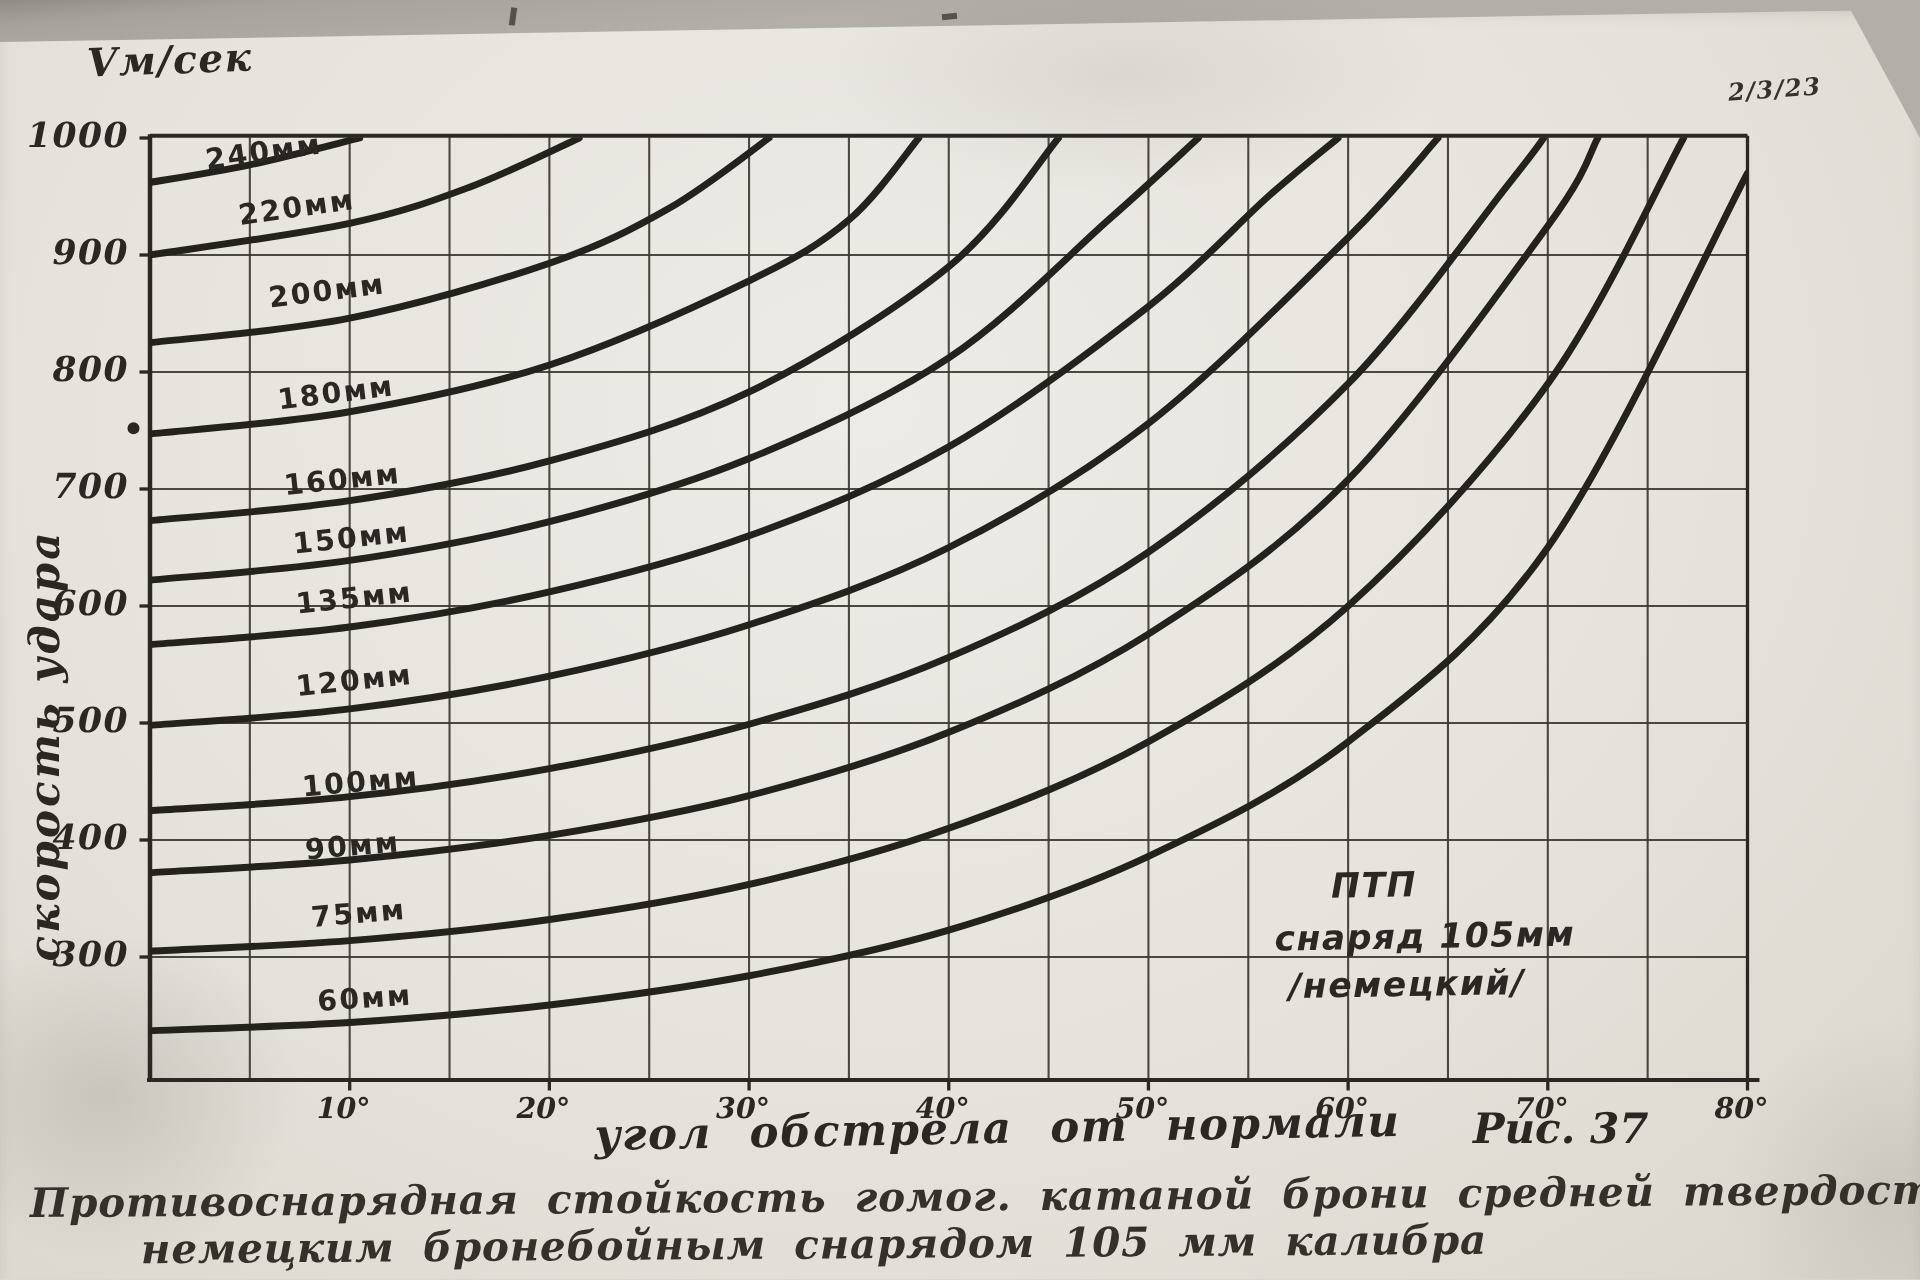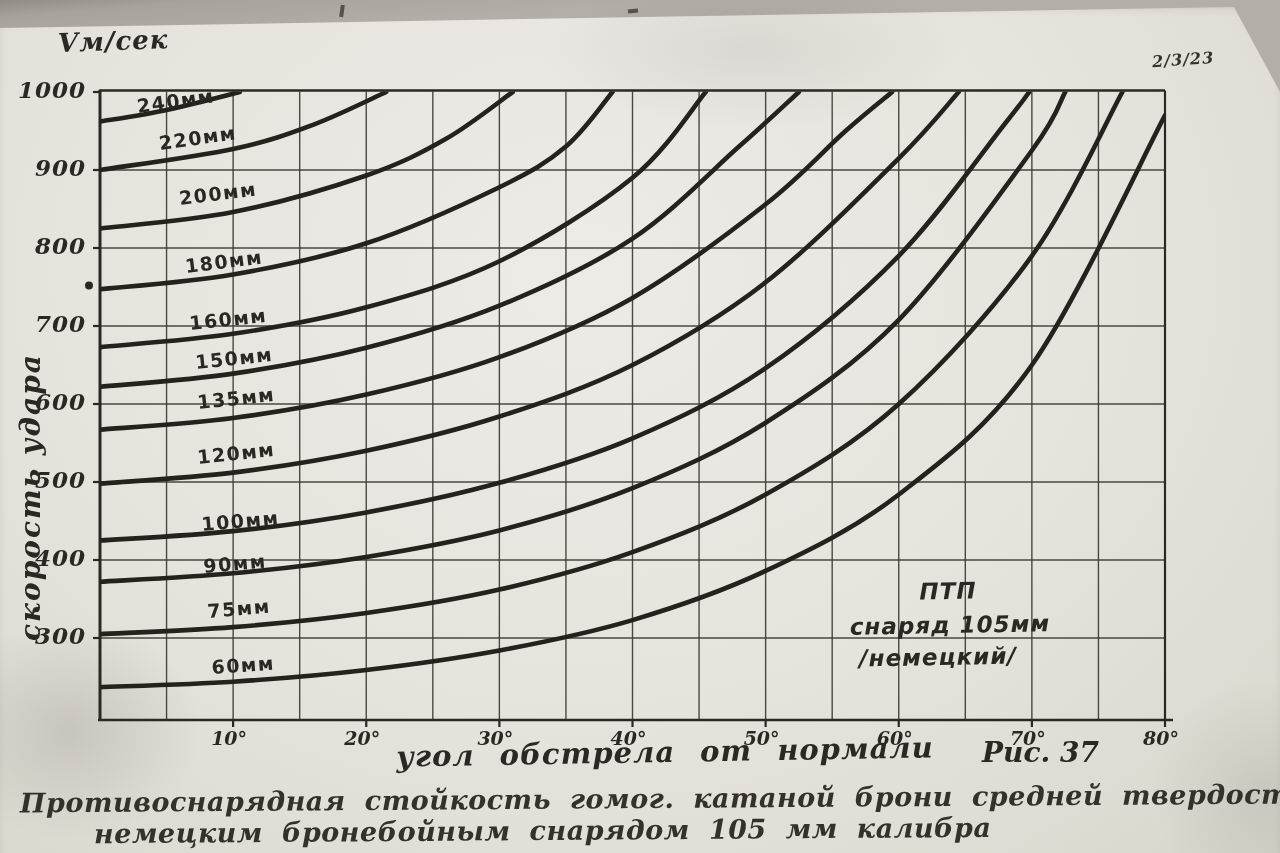--- a/index.html
+++ b/index.html
@@ -25,21 +25,21 @@
   svg{position:absolute;left:0;top:0;}
   .abs{position:absolute;white-space:nowrap;}
   .v-unit{left:58px;top:26px;font:italic 700 26px "DejaVu Serif",serif;color:#2b2823;letter-spacing:1px;transform:rotate(-2deg);}
   .ylabel{left:30px;top:497px;transform:translate(-50%,-50%) rotate(-90deg);
     font:italic 700 28px "DejaVu Serif",serif;color:#2b2823;letter-spacing:2px;}
   .xlabel{left:665px;top:752px;transform:translate(-50%,-50%) rotate(-1deg);
     font:italic 700 29px "DejaVu Serif",serif;color:#2b2823;letter-spacing:1px;word-spacing:14px;}
   .figlabel{left:982px;top:736px;font:italic 700 28px "DejaVu Serif",serif;color:#2b2823;}
   .datenote{left:1152px;top:50px;font:italic 700 16px "DejaVu Serif",serif;color:#35322c;transform:rotate(-4deg);letter-spacing:1px;}
   .legend{text-align:center;color:#2b2823;font:italic 600 23px "DejaVu Sans",sans-serif;letter-spacing:1px;}
-  .legend1{left:948px;top:578px;transform:translate(-50%,0) rotate(-1deg);}
+  .legend1{left:916px;top:578px;transform:translate(-50%,0) rotate(-1deg);}
   .legend2{left:950px;top:612px;transform:translate(-50%,0) rotate(-1deg);}
   .legend3{left:938px;top:644px;transform:translate(-50%,0) rotate(-1deg);}
   .caption{color:#34302a;font:italic 700 27px "DejaVu Serif",serif;letter-spacing:.5px;word-spacing:9px;}
   .cap1{left:20px;top:782px;transform:rotate(-.4deg);}
   .cap2{left:94px;top:815px;transform:rotate(-.4deg);}
 </style>
 </head>
 <body>
 
 <div class="mark" style="left:340px;top:5px;width:4px;height:12px;transform:rotate(8deg);"></div>

